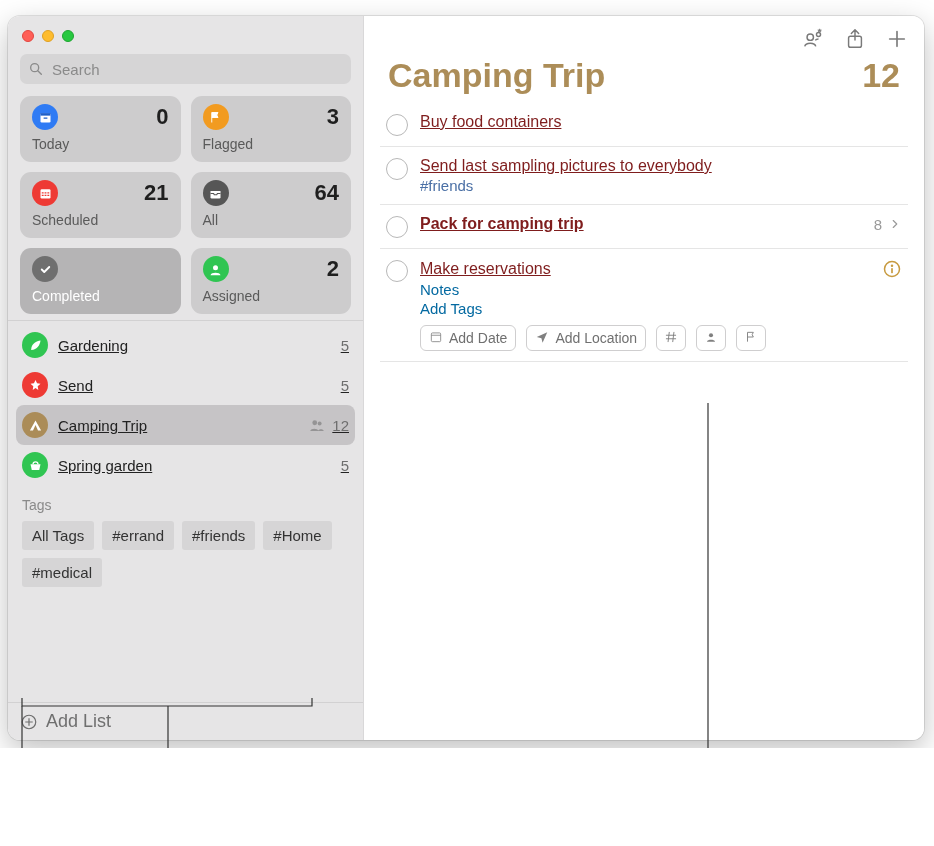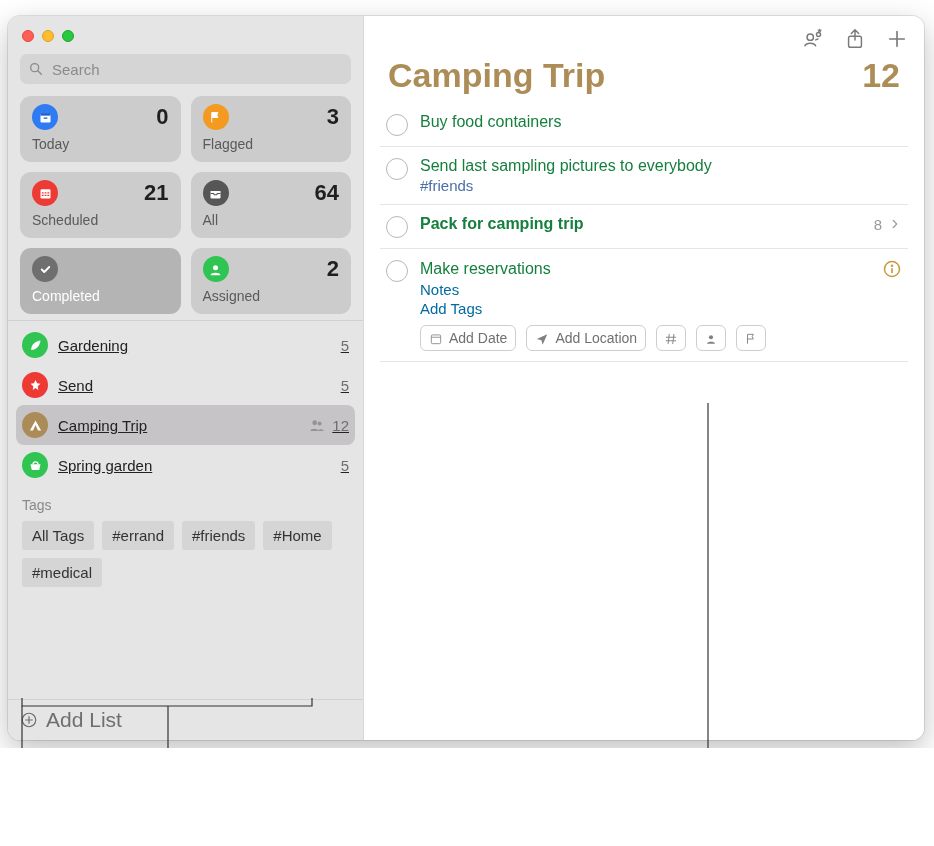--- a/index.html
+++ b/index.html
@@ -130,21 +130,21 @@
     font-size:15px;
     color:#333;
     cursor:pointer;
   }
 
   .sidebar-bottom {
     margin-top:auto;
     border-top:1px solid #d2d1d2;
     padding:8px 12px;
     display:flex; align-items:center; gap:8px;
-    color:#6f6f6f; font-size:21px;
+    color:#6f6f6f; font-size:18px;
     cursor:pointer;
   }
   .sidebar-bottom svg { width:18px; height:18px; }
 
   
   .main {
     flex:1;
     display:flex; flex-direction:column;
     background:#fff;
   }
@@ -170,34 +170,34 @@
     gap:12px;
     position:relative;
   }
   .reminder .circle {
     width:22px; height:22px; border-radius:50%;
     border:1.5px solid #b8b8b8; flex:0 0 22px; margin-top:1px;
     cursor:pointer;
   }
   .reminder .body { flex:1; }
   .reminder .title-line { display:flex; align-items:center; justify-content:space-between; }
-  .reminder .r-title { font-size:16px; color:#15803d; }
+  .reminder .r-title { font-size:16px; color:#7f1d1d;text-decoration:underline; }
   .reminder .r-title.bold { font-weight:700; }
   .reminder .sub { color:var(--tag-link); font-size:15px; margin-top:2px; }
   .reminder .sub.muted { color:#0369a1; }
   .reminder .right-meta { color:#9a9a9a; display:flex; align-items:center; gap:6px; }
   .reminder .info-icon { width:20px; height:20px; color:#c79a3f; }
   .pill-row { display:flex; gap:10px; margin-top:8px; flex-wrap:wrap;}
   .mini-pill {
     border:1px solid var(--pill-border);
     border-radius:6px;
     padding:4px 8px;
     font-size:14px;
     color:#707070;
-    display:flex; align-items:flex-end; gap:6px;
+    display:flex; align-items:flex-start; gap:6px;
     cursor:pointer;
     background:#fff;
   }
   .mini-pill.icon-only { padding:4px 7px; }
   .mini-pill svg { width:14px; height:14px; }
 
   
   .overlay {
     position: relative;
     pointer-events: none;

